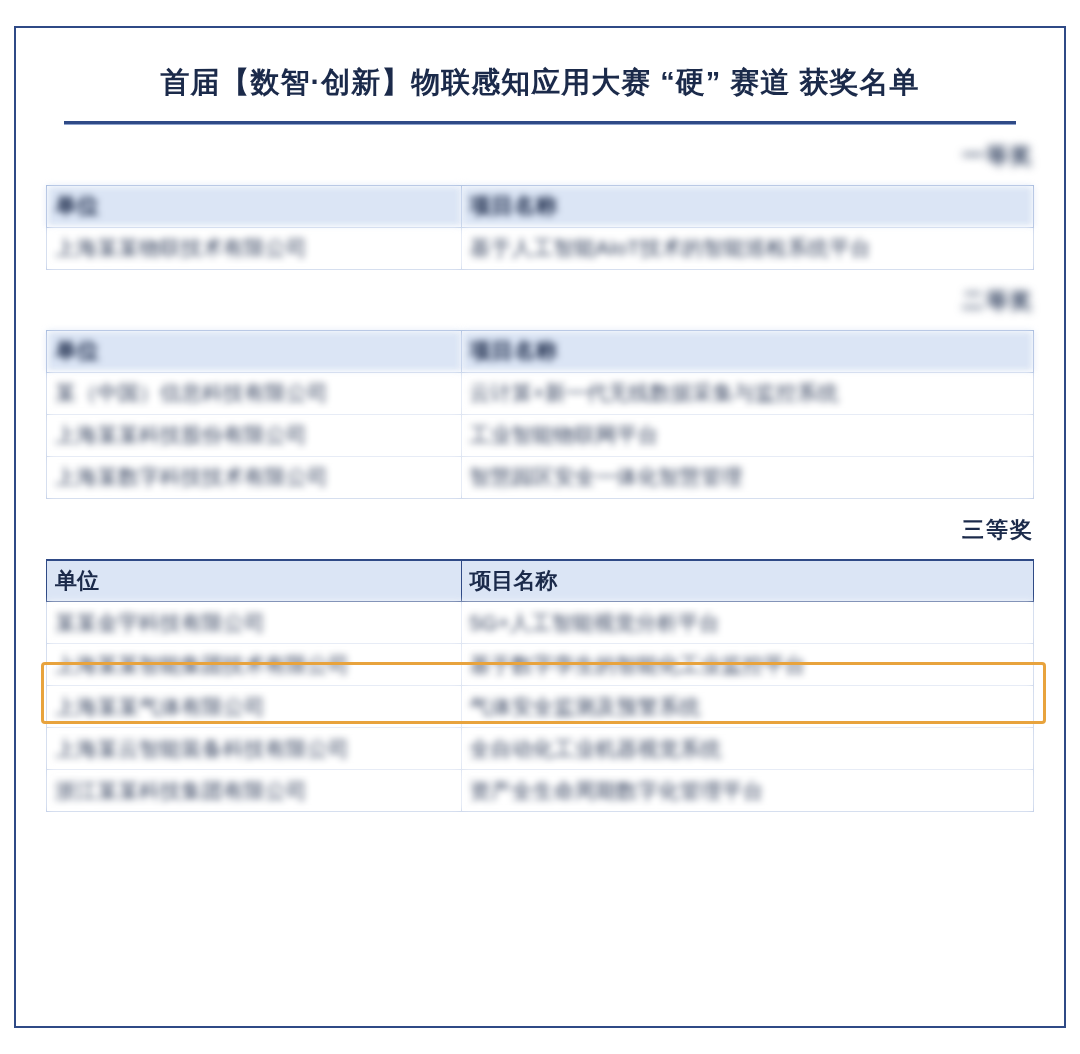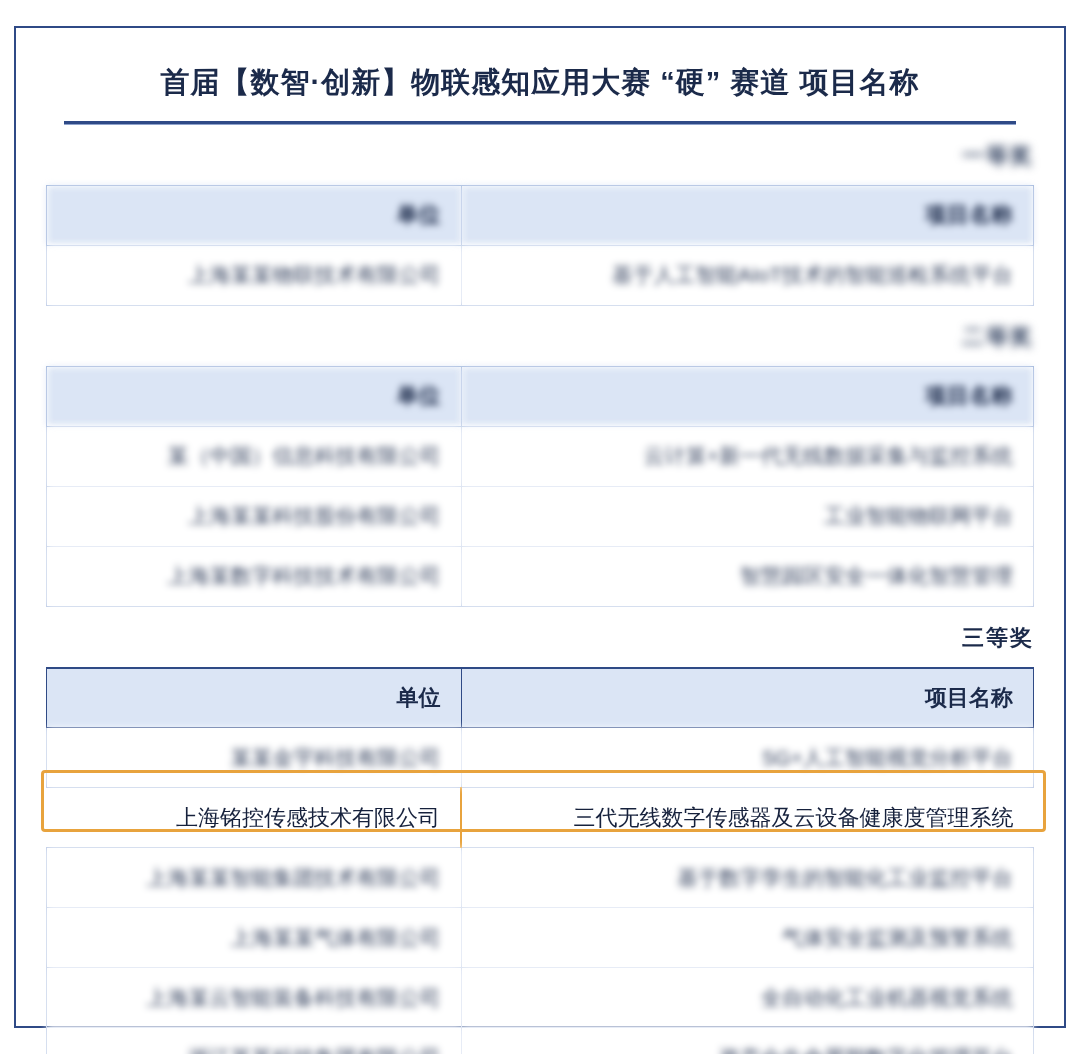--- a/index.html
+++ b/index.html
@@ -69,25 +69,25 @@
 
   table.awards {
     width: 100%;
     border-collapse: collapse;
     table-layout: fixed;
   }
 
   table.awards th,
   table.awards td {
     border: 1px solid #b9c8e4;
-    height: 60px;
+    height: 42px;
     font-size: 21px;
-    text-align: right;
+    text-align: left;
     vertical-align: middle;
-    padding: 2px 20px;
+    padding: 2px 8px;
     box-sizing: border-box;
     color: #1b2a4a;
     font-weight: normal;
     white-space: nowrap;
     overflow: hidden;
   }
 
   table.awards th {
     background: #dbe5f5;
     font-weight: bold;
@@ -150,21 +150,21 @@
     border-top: 2px solid #2f4a86;
   }
 </style>
 </head>
 <body>
 
 <div class="page">
   <div class="card">
     <div class="inner">
 
-      <div class="title">首届【数智·创新】物联感知应用大赛 “硬” 赛道 项目名称</div>
+      <div class="title">首届【数智·创新】物联感知应用大赛 “硬” 赛道 获奖名单</div>
       <div class="title-rule"></div>
 
       <div class="section-label blur-label">一等奖</div>
       <table class="awards">
         <colgroup>
             <col class="unit">
             <col class="proj">
           </colgroup>
         <thead>
           <tr>
@@ -219,24 +219,20 @@
             <tr>
               <th>单位</th>
               <th>项目名称</th>
             </tr>
           </thead>
           <tbody>
             <tr>
               <td class="blur">某某金宇科技有限公司</td>
               <td class="blur">5G+人工智能视觉分析平台</td>
             </tr>
-            <tr class="highlight">
-              <td class="cell-unit">上海铭控传感技术有限公司</td>
-              <td>三代无线数字传感器及云设备健康度管理系统</td>
-            </tr>
             <tr>
               <td class="blur">上海某某智能集团技术有限公司</td>
               <td class="blur">基于数字孪生的智能化工业监控平台</td>
             </tr>
             <tr>
               <td class="blur">上海某某气体有限公司</td>
               <td class="blur">气体安全监测及预警系统</td>
             </tr>
             <tr>
               <td class="blur">上海某云智能装备科技有限公司</td>

